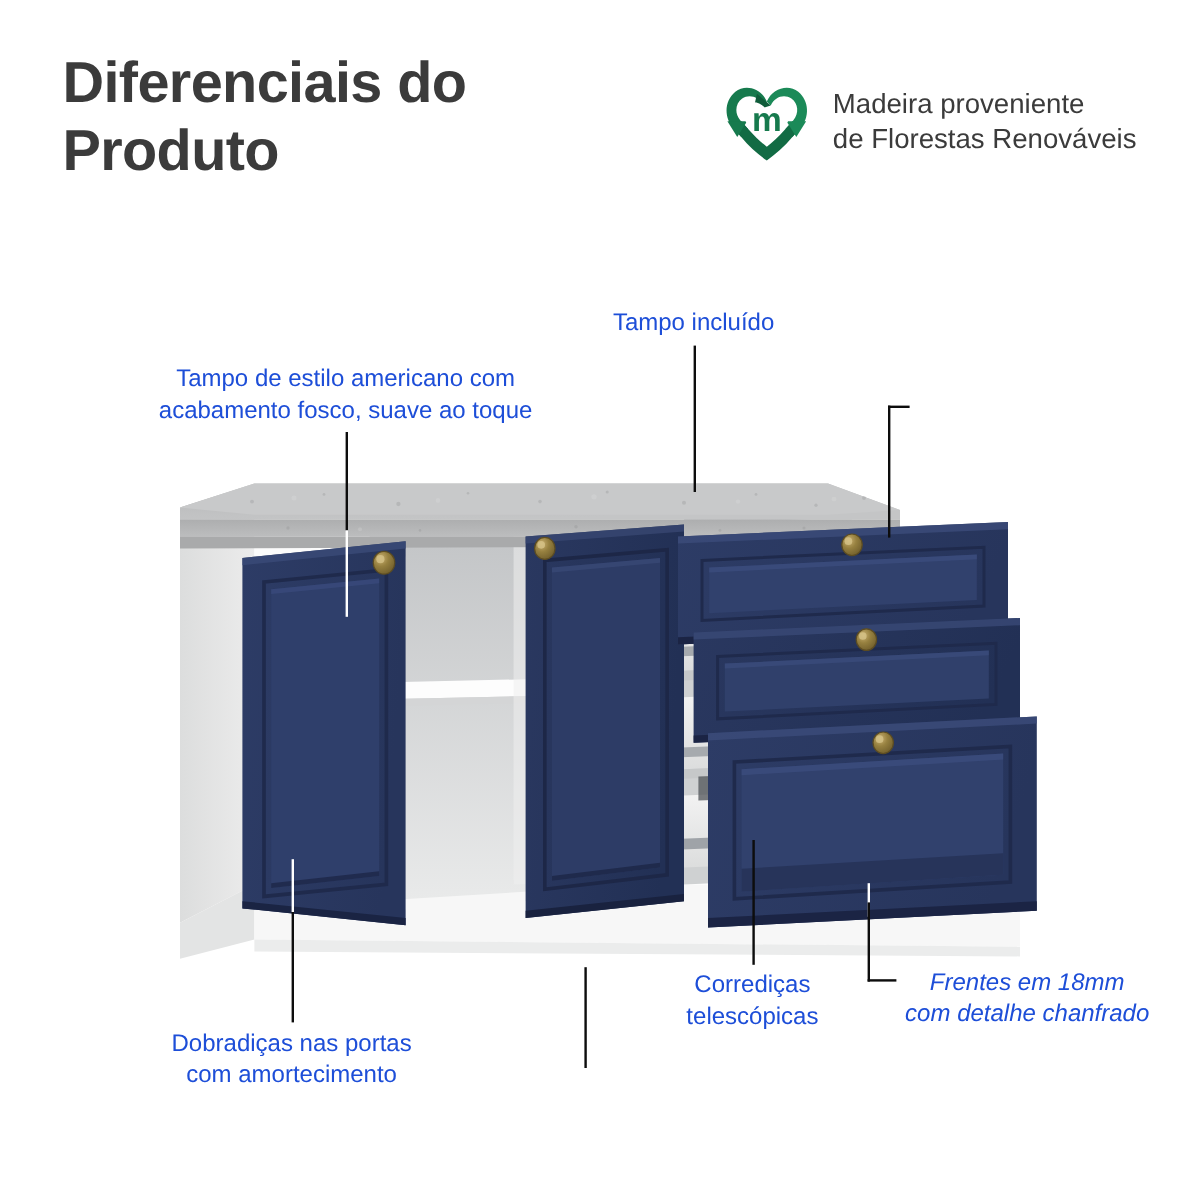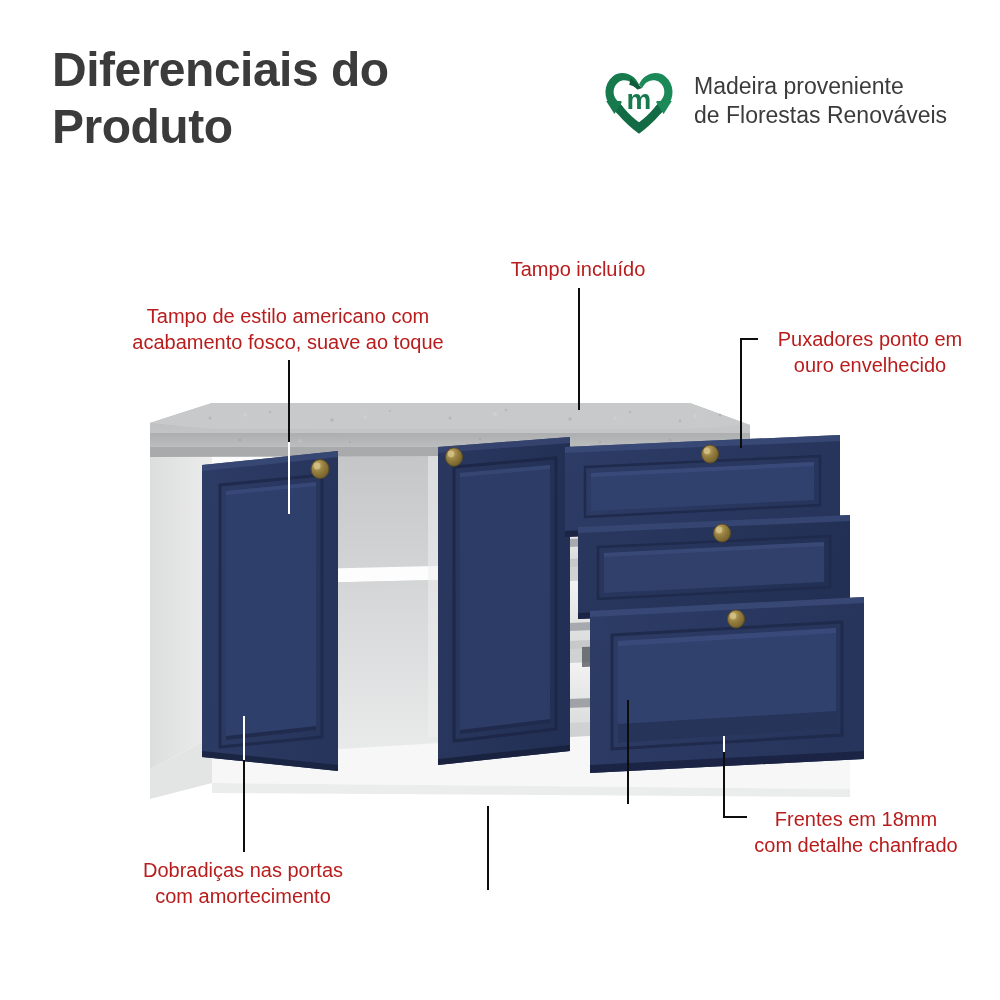--- a/index.html
+++ b/index.html
@@ -41,21 +41,21 @@
     font-size: 23px;
     font-weight: normal;
     line-height: 1.28;
     color: #3b3b3b;
     white-space: pre-line;
   }
 
   
   .callout {
     position: absolute;
-    color: #b91c1c;
+    color: #1d4ed8;
     font-size: 20px;
     line-height: 1.3;
     white-space: pre-line;
   }
   .ca-center { text-align: center; }
 
   
   .leader {
     position: absolute;
     background: #0d0d0d;
@@ -322,24 +322,24 @@
 
   <div class="leader lv white" style="left:723px; top:736px; height:28px;"></div>
   <div class="leader lv" style="left:723px; top:752px; height:66px;"></div>
   <div class="leader lh" style="left:723px; top:816px; width:24px;"></div>
 
   <div class="callout ca-center" style="left:468px; top:256px; width:220px;">Tampo incluído</div>
 
   <div class="callout ca-center" style="left:96px; top:303px; width:384px;">Tampo de estilo americano com
 acabamento fosco, suave ao toque</div>
 
-  <div class="callout ca-center" style="left:754px; top:326px; width:232px;">Puxadores ponto em
-ouro envelhecido</div>
-
-  <div class="callout ca-center" style="left:724px; top:806px; width:264px;">Frentes em 18mm
+
+  <div class="callout ca-center" style="left:724px; top:806px; width:264px;font-style:italic;">Frentes em 18mm
 com detalhe chanfrado</div>
 
+  <div class="callout ca-center" style="left:527px; top:808px; width:200px;">Corrediças
+telescópicas</div>
 
 
   <div class="callout ca-center" style="left:113px; top:857px; width:260px;">Dobradiças nas portas
 com amortecimento</div>
 
 </div>
 
 </body></html>

